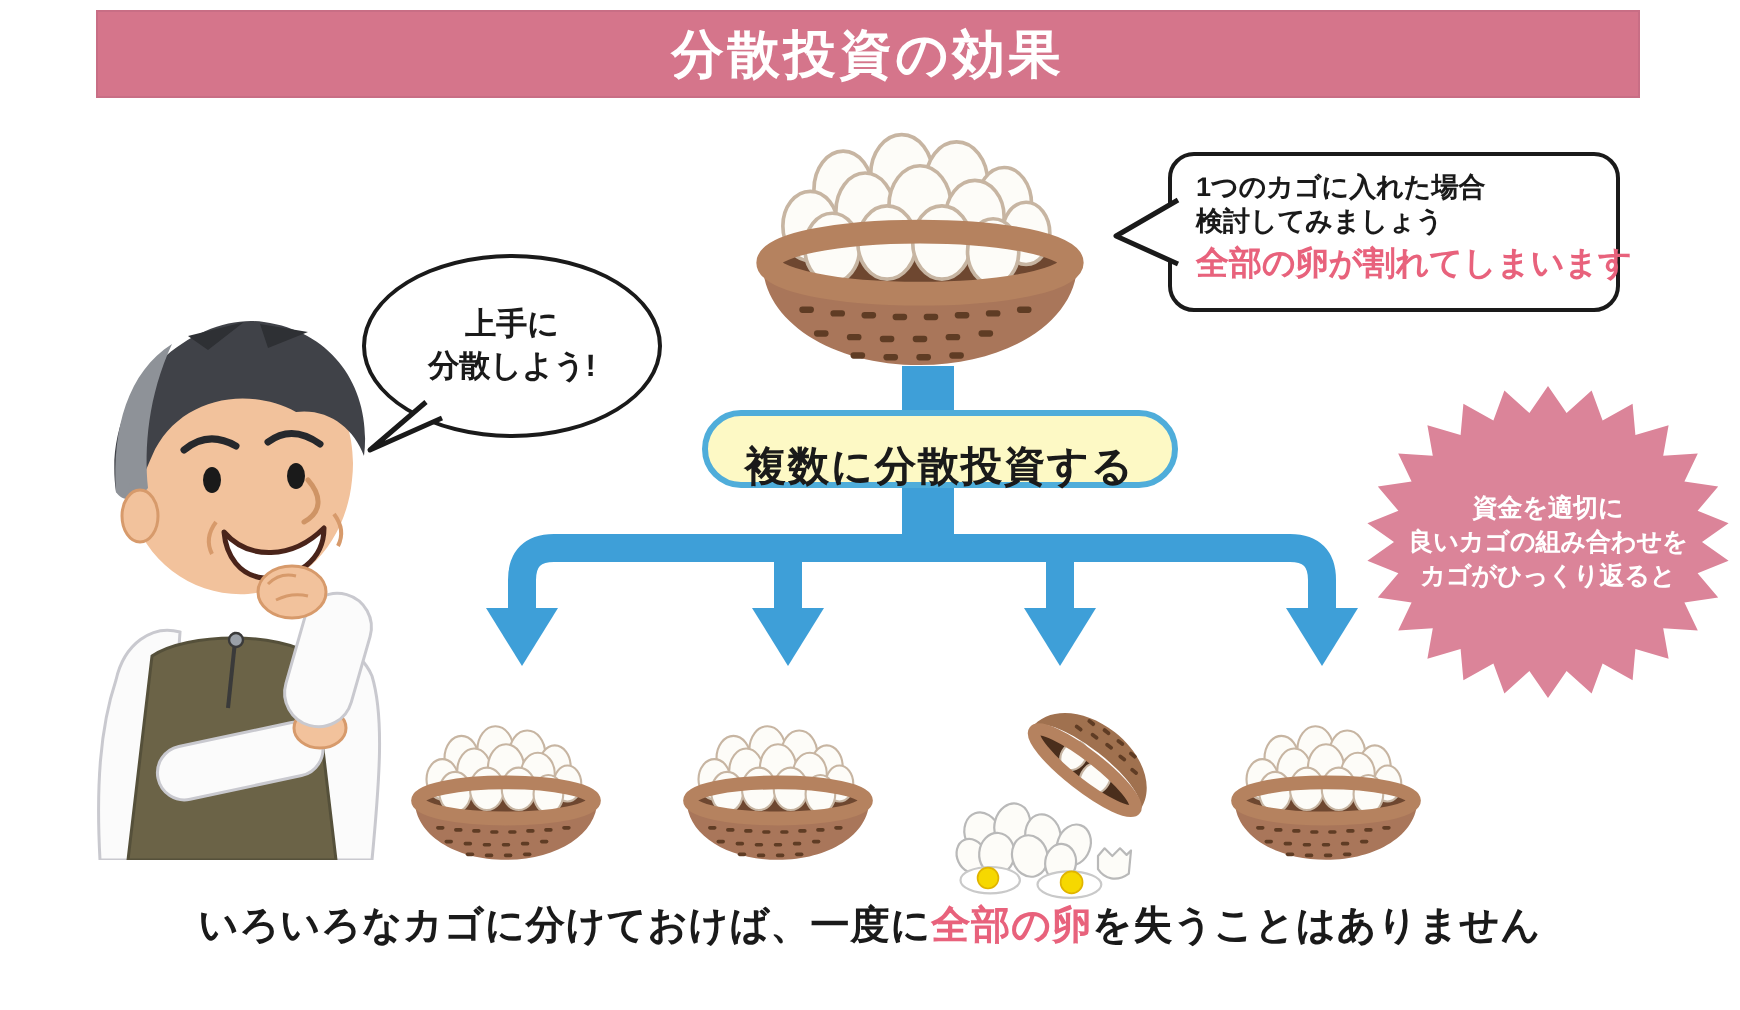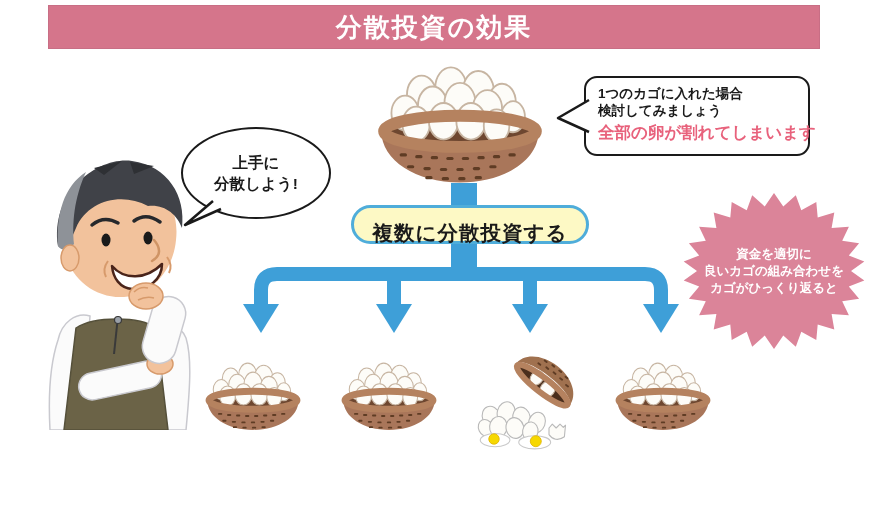--- a/index.html
+++ b/index.html
@@ -239,14 +239,17 @@
   <svg class="basket-small" style="left:336px" viewBox="0 0 200 140">
       <use href="#basket-up"></use>
     </svg>
   <svg class="basket-tipped" viewBox="0 0 220 200">
       <use href="#basket-tip"></use>
     </svg>
   <svg class="basket-small" style="left:610px" viewBox="0 0 200 140">
       <use href="#basket-up"></use>
     </svg>
 
+  <div class="caption">
+    <span>いろいろなカゴに分けておけば、一度に</span><span class="hl">全部の卵</span><span>を失うことはありません</span>
+  </div>
 
 </div>
 
 </body></html>

